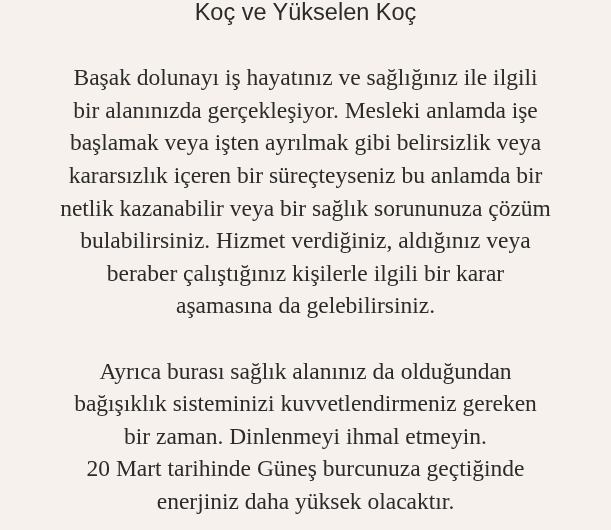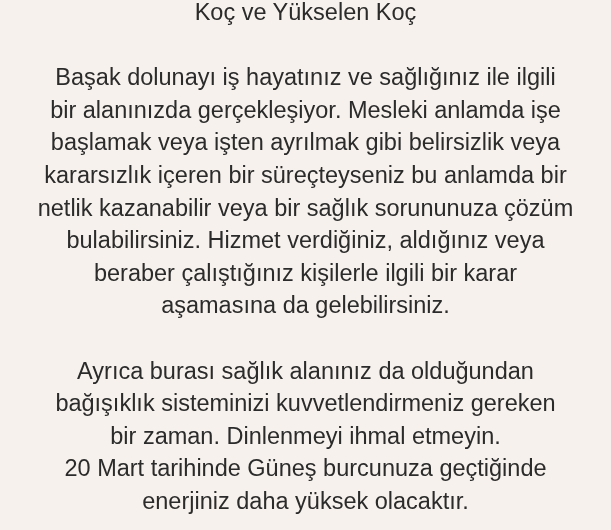--- a/index.html
+++ b/index.html
@@ -26,20 +26,21 @@
   }
   .title {
     margin: 0 0 32.6px 0;
     font-size: 23.5px;
     font-weight: 400;
     line-height: 32.6px;
   }
   .para {
     margin: 0 0 32.6px 0;
     white-space: pre-line;
+    font-family: Liberation Serif, serif;
   }
   .para:last-child {
     margin-bottom: 2px;
   }
 </style>
 </head>
 <body>
 
 <main class="page">
   <h1 class="title">Koç ve Yükselen Koç</h1>

